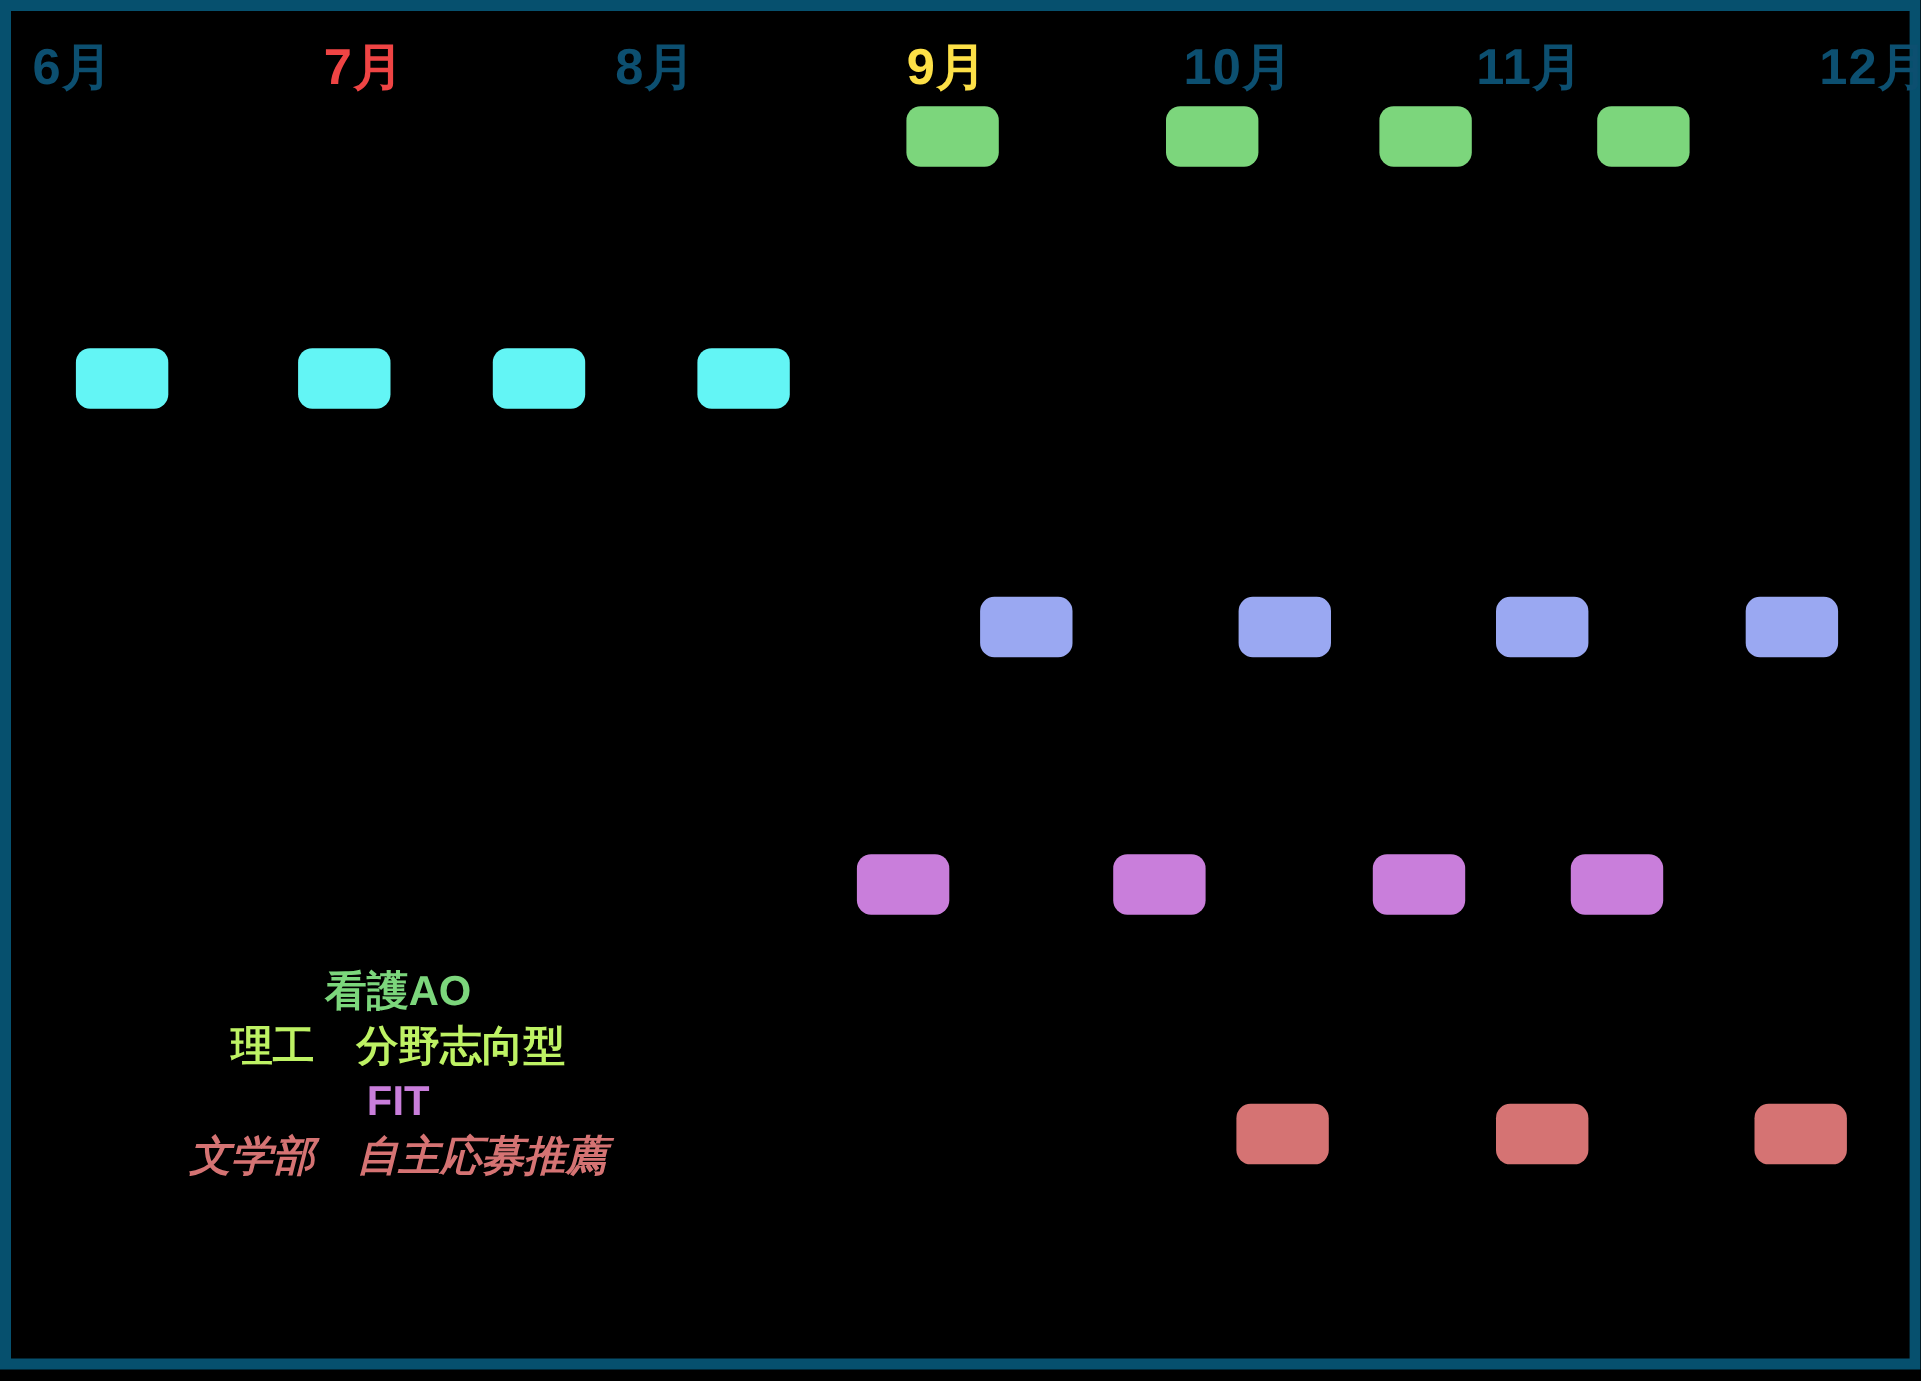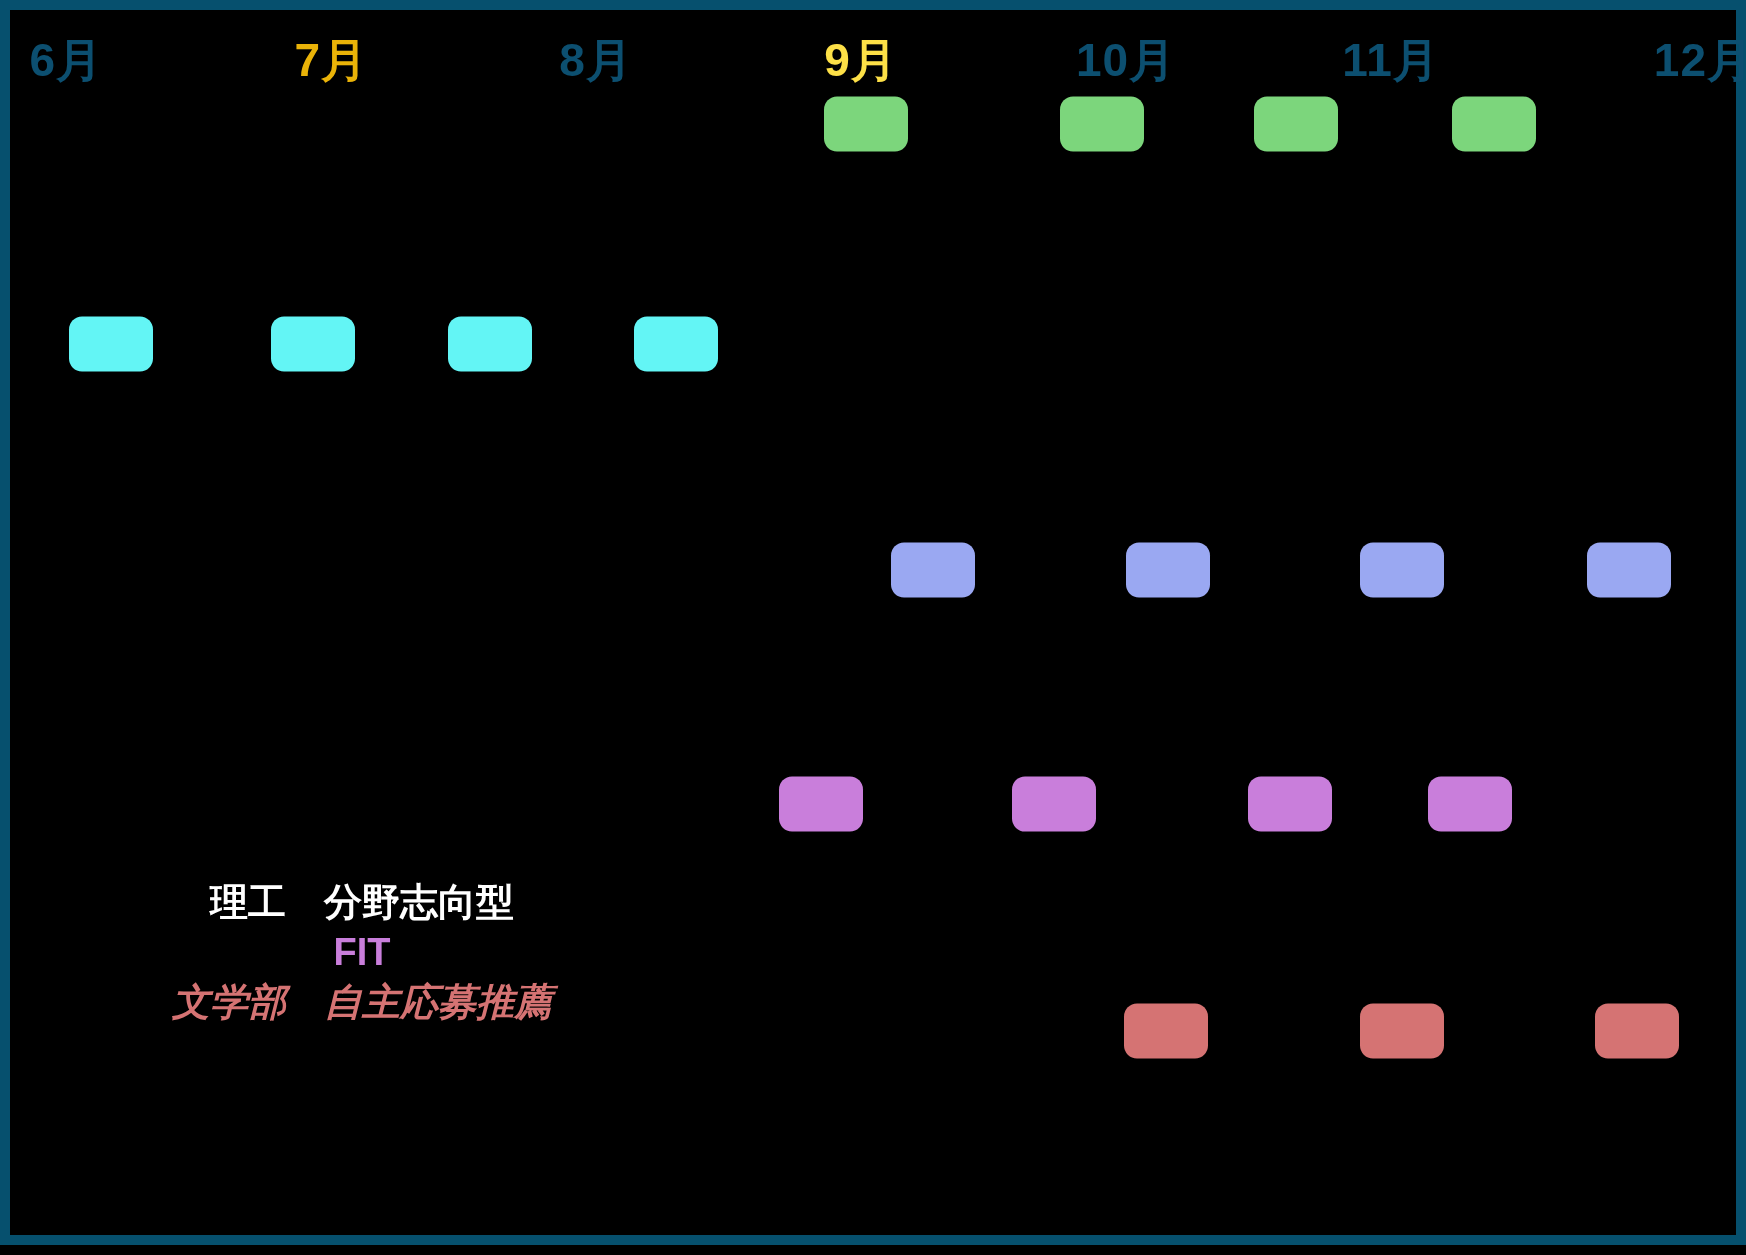--- a/index.html
+++ b/index.html
@@ -52,26 +52,27 @@
     font-weight: bold;
     line-height: 50px;
     white-space: nowrap;
   }
 </style>
 </head>
 <body>
 
 <div class="frame" style="border-color: rgb(6, 80, 110); background: rgb(0, 0, 0);">
   <div class="legend">
-    <div class="legend-line" style="color: #ffffff;">理工　分野志向型</div>
+    <div class="legend-line" style="color: rgb(124, 214, 124);">看護AO</div>
+    <div class="legend-line" style="color: #bef264;">理工　分野志向型</div>
     <div class="legend-line" style="color: rgb(201, 126, 219);">FIT</div>
     <div class="legend-line" style="color: rgb(213, 115, 115); font-style: italic;">文学部　自主応募推薦</div>
   </div>
 <div class="month-label" style="color: rgb(12, 79, 112); left: 3.26%;">6月</div>
-    <div class="month-label" style="color: #eab308; left: 18.61%;">7月</div>
+    <div class="month-label" style="color: #ef4444; left: 18.61%;">7月</div>
     <div class="month-label" style="color: rgb(12, 79, 112); left: 33.96%;">8月</div>
     <div class="month-label" style="color: #fde047; left: 49.31%;">9月</div>
     <div class="month-label" style="color: rgb(12, 79, 112); left: 64.66%;">10月</div>
     <div class="month-label" style="color: rgb(12, 79, 112); left: 80.01%;">11月</div>
     <div class="month-label" style="color: rgb(12, 79, 112); left: 95.36%; margin-left: 48px;">12月</div>
     <div class="pill" style="background: rgb(124, 214, 124); width: 84px; height: 55px; border-radius: 13px; left: 49.617%; top: 9.32%;"></div>
     <div class="pill" style="background: rgb(124, 214, 124); width: 84px; height: 55px; border-radius: 13px; left: 63.2785%; top: 9.32%;"></div>
     <div class="pill" style="background: rgb(124, 214, 124); width: 84px; height: 55px; border-radius: 13px; left: 74.484%; top: 9.32%;"></div>
     <div class="pill" style="background: rgb(124, 214, 124); width: 84px; height: 55px; border-radius: 13px; left: 85.9965%; top: 9.32%;"></div>
     <div class="pill" style="background: rgb(99, 245, 245); width: 84px; height: 55px; border-radius: 13px; left: 5.8695%; top: 27.25%;"></div>

